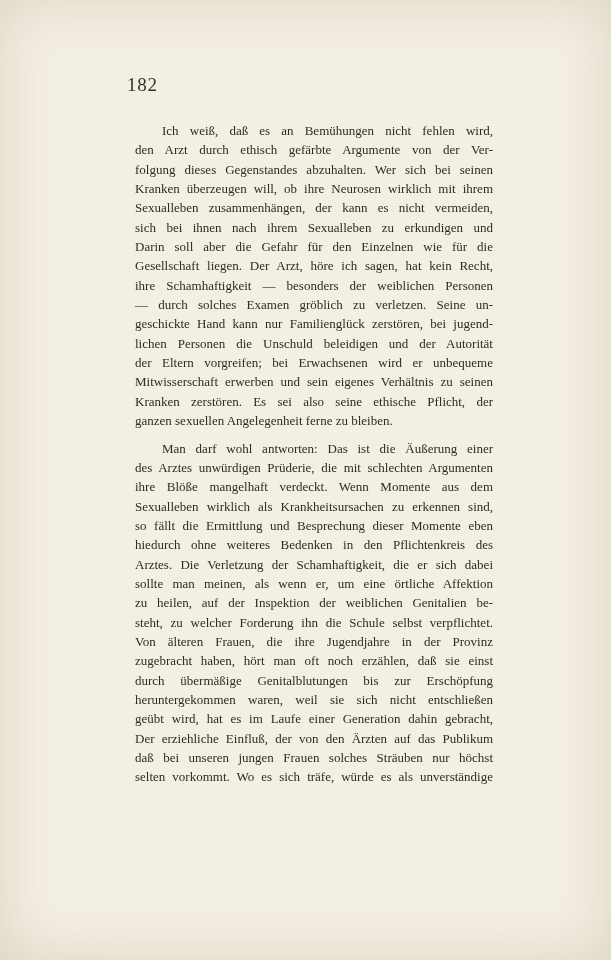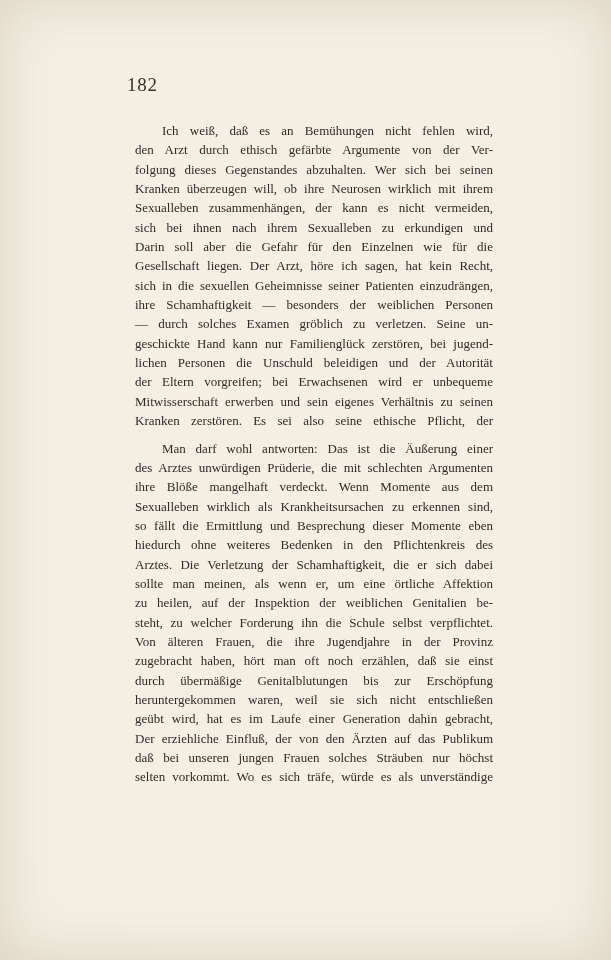--- a/index.html
+++ b/index.html
@@ -62,28 +62,28 @@
   <div class="text-block">
       <div class="paragraph">
         <div class="text-line indent">Ich weiß, daß es an Bemühungen nicht fehlen wird,</div>
         <div class="text-line">den Arzt durch ethisch gefärbte Argumente von der Ver-</div>
         <div class="text-line">folgung dieses Gegenstandes abzuhalten. Wer sich bei seinen</div>
         <div class="text-line">Kranken überzeugen will, ob ihre Neurosen wirklich mit ihrem</div>
         <div class="text-line">Sexualleben zusammenhängen, der kann es nicht vermeiden,</div>
         <div class="text-line">sich bei ihnen nach ihrem Sexualleben zu erkundigen und</div>
         <div class="text-line">Darin soll aber die Gefahr für den Einzelnen wie für die</div>
         <div class="text-line">Gesellschaft liegen. Der Arzt, höre ich sagen, hat kein Recht,</div>
-        <div class="text-line">sich in die sexuellen Geheimnisse seiner Patienten einzudrängen,</div>
         <div class="text-line">ihre Schamhaftigkeit — besonders der weiblichen Personen</div>
         <div class="text-line">— durch solches Examen gröblich zu verletzen. Seine un-</div>
         <div class="text-line">geschickte Hand kann nur Familienglück zerstören, bei jugend-</div>
         <div class="text-line">lichen Personen die Unschuld beleidigen und der Autorität</div>
         <div class="text-line">der Eltern vorgreifen; bei Erwachsenen wird er unbequeme</div>
         <div class="text-line">Mitwisserschaft erwerben und sein eigenes Verhältnis zu seinen</div>
         <div class="text-line">Kranken zerstören. Es sei also seine ethische Pflicht, der</div>
+        <div class="text-line flush-left">ganzen sexuellen Angelegenheit ferne zu bleiben.</div>
       </div>
       <div class="paragraph">
         <div class="text-line indent">Man darf wohl antworten: Das ist die Äußerung einer</div>
         <div class="text-line">des Arztes unwürdigen Prüderie, die mit schlechten Argumenten</div>
         <div class="text-line">ihre Blöße mangelhaft verdeckt. Wenn Momente aus dem</div>
         <div class="text-line">Sexualleben wirklich als Krankheitsursachen zu erkennen sind,</div>
         <div class="text-line">so fällt die Ermittlung und Besprechung dieser Momente eben</div>
         <div class="text-line">hiedurch ohne weiteres Bedenken in den Pflichtenkreis des</div>
         <div class="text-line">Arztes. Die Verletzung der Schamhaftigkeit, die er sich dabei</div>
         <div class="text-line">sollte man meinen, als wenn er, um eine örtliche Affektion</div>

